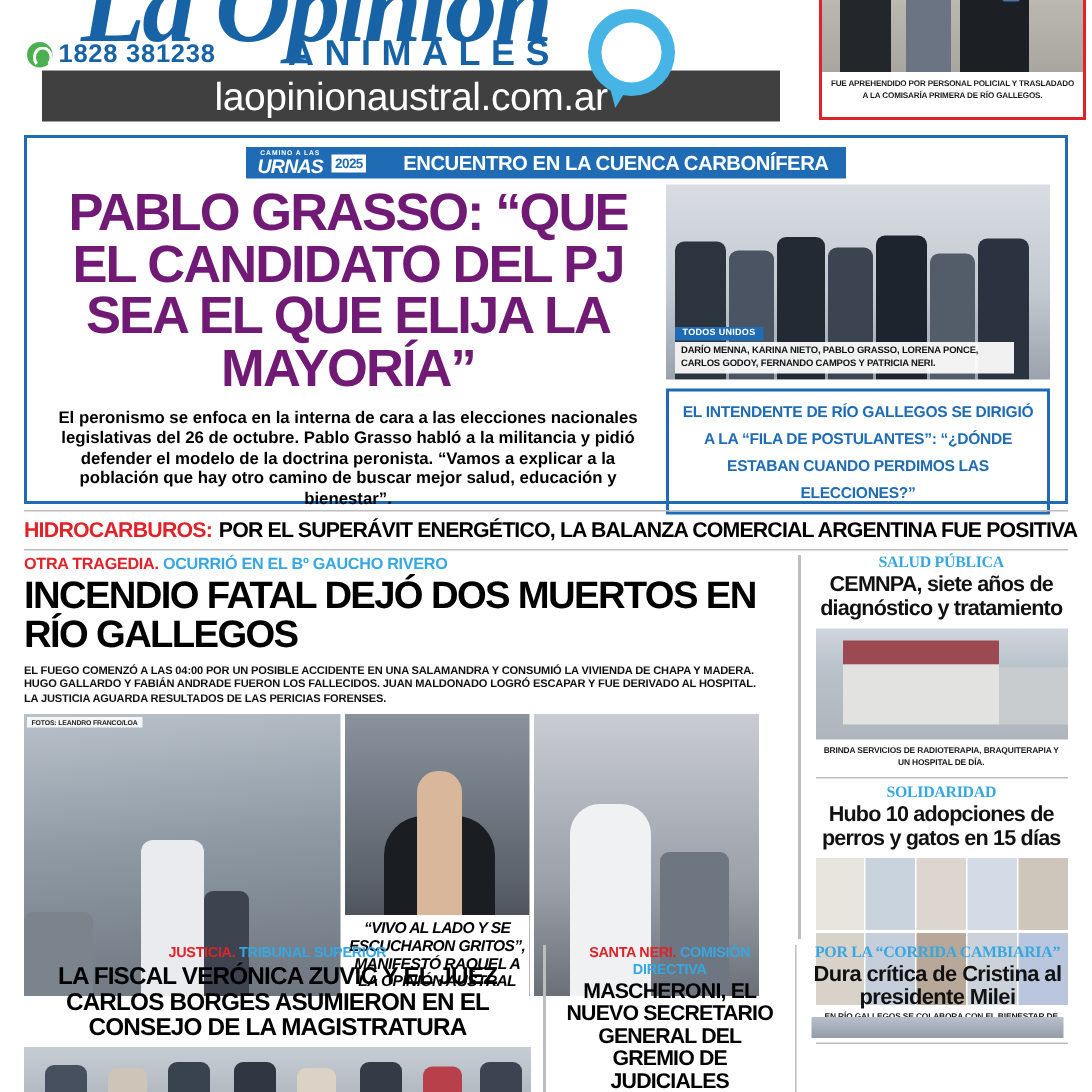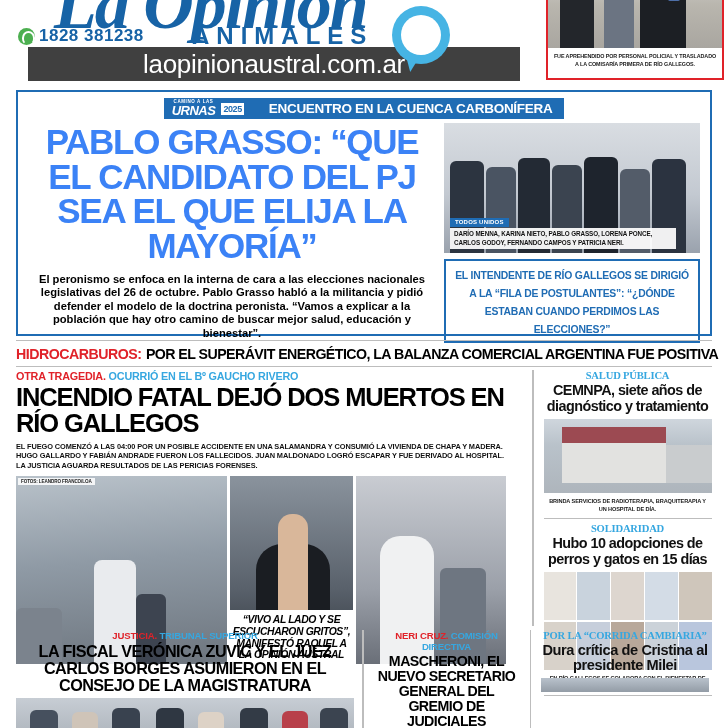--- a/index.html
+++ b/index.html
@@ -113,21 +113,21 @@
   }
   .kicker-text {
     color: #fff; font-size: 13.5px; font-weight: bold; letter-spacing: -0.3px;
     align-self: center; margin-left: 19px;
   }
 
   .lead-main { display: flex; padding: 4px 10px 0 10px; }
   .lead-left { width: 420px; }
   .lead-head {
     font-size: 35px; font-weight: bold; line-height: 0.99;
-    text-align: center; color: #3b82f6; letter-spacing: -1.3px;
+    text-align: center; color: #701a75; letter-spacing: -1.3px;
     margin-top: 2px;
   }
   .lead-sub {
     font-size: 11.2px; line-height: 1.21; text-align: center;
     color: #000; font-weight: bold; margin-top: 9px; padding: 0 4px;
   }
   .lead-right { width: 256px; margin-left: 8px; }
   .lead-photo {
     width: 256px; height: 130px; position: relative; overflow: hidden;
     background: linear-gradient(180deg,#d9dde2 0%,#c3c9d1 55%,#9aa2ad 100%);
@@ -404,21 +404,21 @@
         <div class="fig" style="left:224px;width:28px;height:36px;background:#333b46;"></div>
         <div class="fig" style="left:266px;width:26px;height:33px;background:#b8404a;"></div>
         <div class="fig" style="left:304px;width:28px;height:36px;background:#3b4450;"></div>
       </div>
     </div>
 
     <div class="divider-v"></div>
 
     <div class="b2">
       <div class="b-eyebrow">
-        <span class="red">NERI CRUZ.</span>
+        <span class="red">SANTA NERI.</span>
         <span class="blue">COMISIÓN DIRECTIVA</span>
       </div>
       <div class="b-head">MASCHERONI, EL NUEVO SECRETARIO GENERAL DEL GREMIO DE JUDICIALES</div>
 
     </div>
 
     <div class="divider-v"></div>
 
     <div class="b3">
       <div class="card-eyebrow">POR LA “CORRIDA CAMBIARIA”</div>

